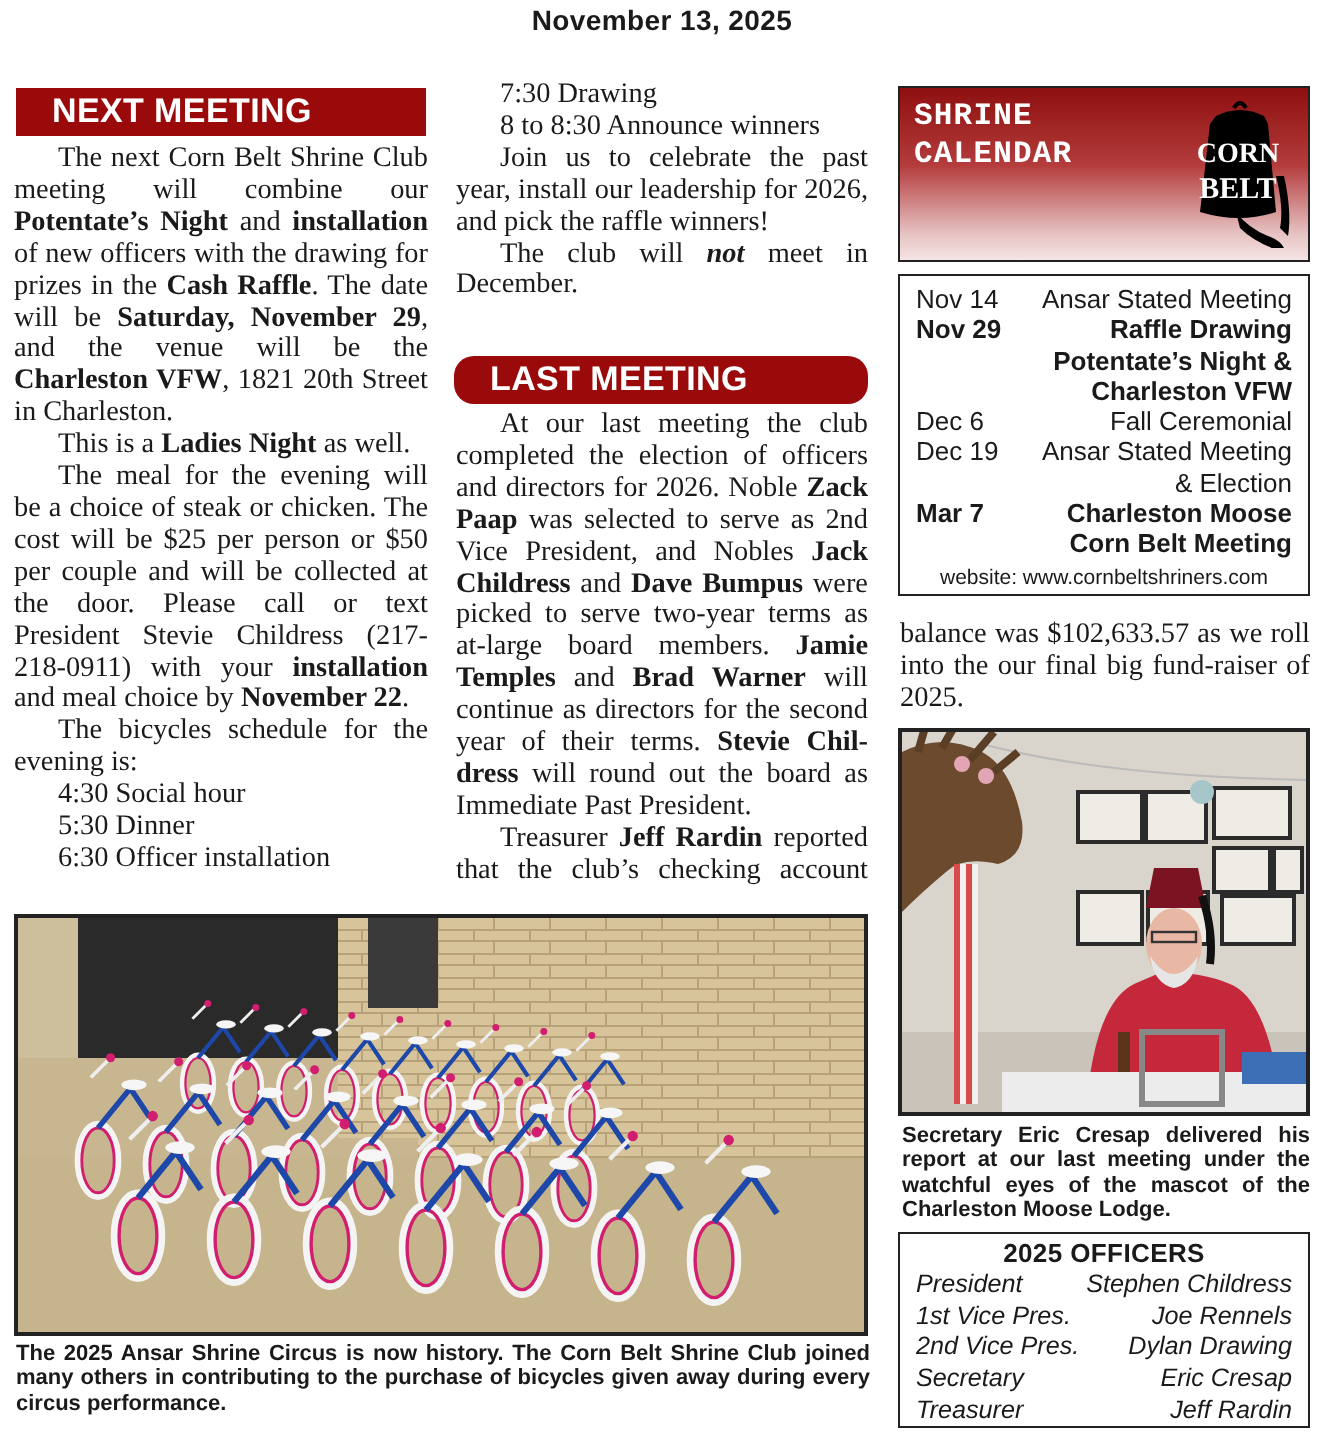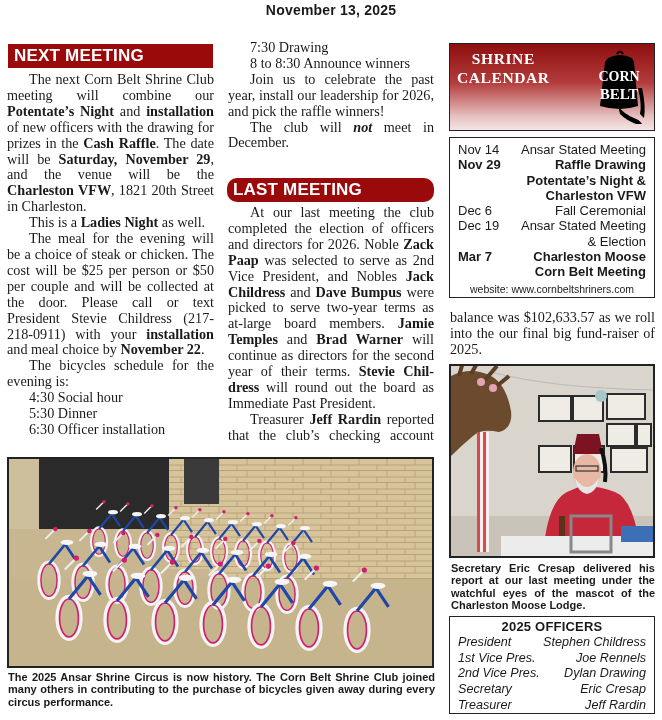--- a/index.html
+++ b/index.html
@@ -7,21 +7,21 @@
   body { position: relative; font-family: "Liberation Serif", serif; color: #1a1a1a; }
 
   .date-header {
     position: absolute; top: 2px; left: 0; width: 662px; text-align: center;
     font-family: "Liberation Sans", sans-serif; font-weight: bold; font-size: 14px; letter-spacing: 0.2px;
   }
 
   .banner {
     position: absolute; background: #9b0a0a; color: #fff;
     font-family: "Liberation Sans", sans-serif; font-weight: bold; font-size: 17px;
-    padding: 1px 6px; height: 24px; line-height: 22px; letter-spacing: 0.2px;
+    padding: 1px 18px; height: 24px; line-height: 22px; letter-spacing: 0.2px;
   }
   #banner-next { left: 8px; top: 44px; width: 205px; }
   #banner-last { left: 227px; top: 178px; width: 207px; border-radius: 10px; }
 
   .col { position: absolute; font-size: 14.2px; line-height: 15.9px; text-align: justify; }
   .col p { text-indent: 22px; }
   .col p.noindent { text-indent: 0; }
   .col .sched { padding-left: 22px; text-align: left; }
   b { font-weight: bold; }
   .bi { font-weight: bold; font-style: italic; }
@@ -32,23 +32,22 @@
   #col3a { left: 450px; top: 310px; width: 205px; }
 
   
   .cal-header {
     position: absolute; left: 449px; top: 43px; width: 206px; height: 88px;
     border: 1.5px solid #222;
     background: linear-gradient(180deg, #8e0f0f 0%, #b43c3c 45%, #e7c3c3 85%, #f4e4e4 100%);
   }
   .cal-title {
     position: absolute; left: 7px; top: 5px; color: #fff;
-    font-family: Liberation Serif, serif; font-weight: bold; font-size: 15.5px; line-height: 19px;
+    font-family: Liberation Mono, monospace; font-weight: bold; font-size: 15.5px; line-height: 19px;
     letter-spacing: 0.6px;
-    text-align: center;
   }
   .fez { position: absolute; right: 4px; top: 4px; width: 60px; height: 78px; }
   .cal-box {
     position: absolute; left: 449px; top: 137px; width: 206px; height: 161px;
     border: 1.5px solid #222; padding: 4px 8px 0 8px;
     font-family: "Liberation Sans", sans-serif; font-size: 13px; line-height: 15.3px;
   }
   .cal-row { display: flex; }
   .cal-date { width: 58px; flex: none; }
   .cal-event { flex: 1; text-align: right; }

